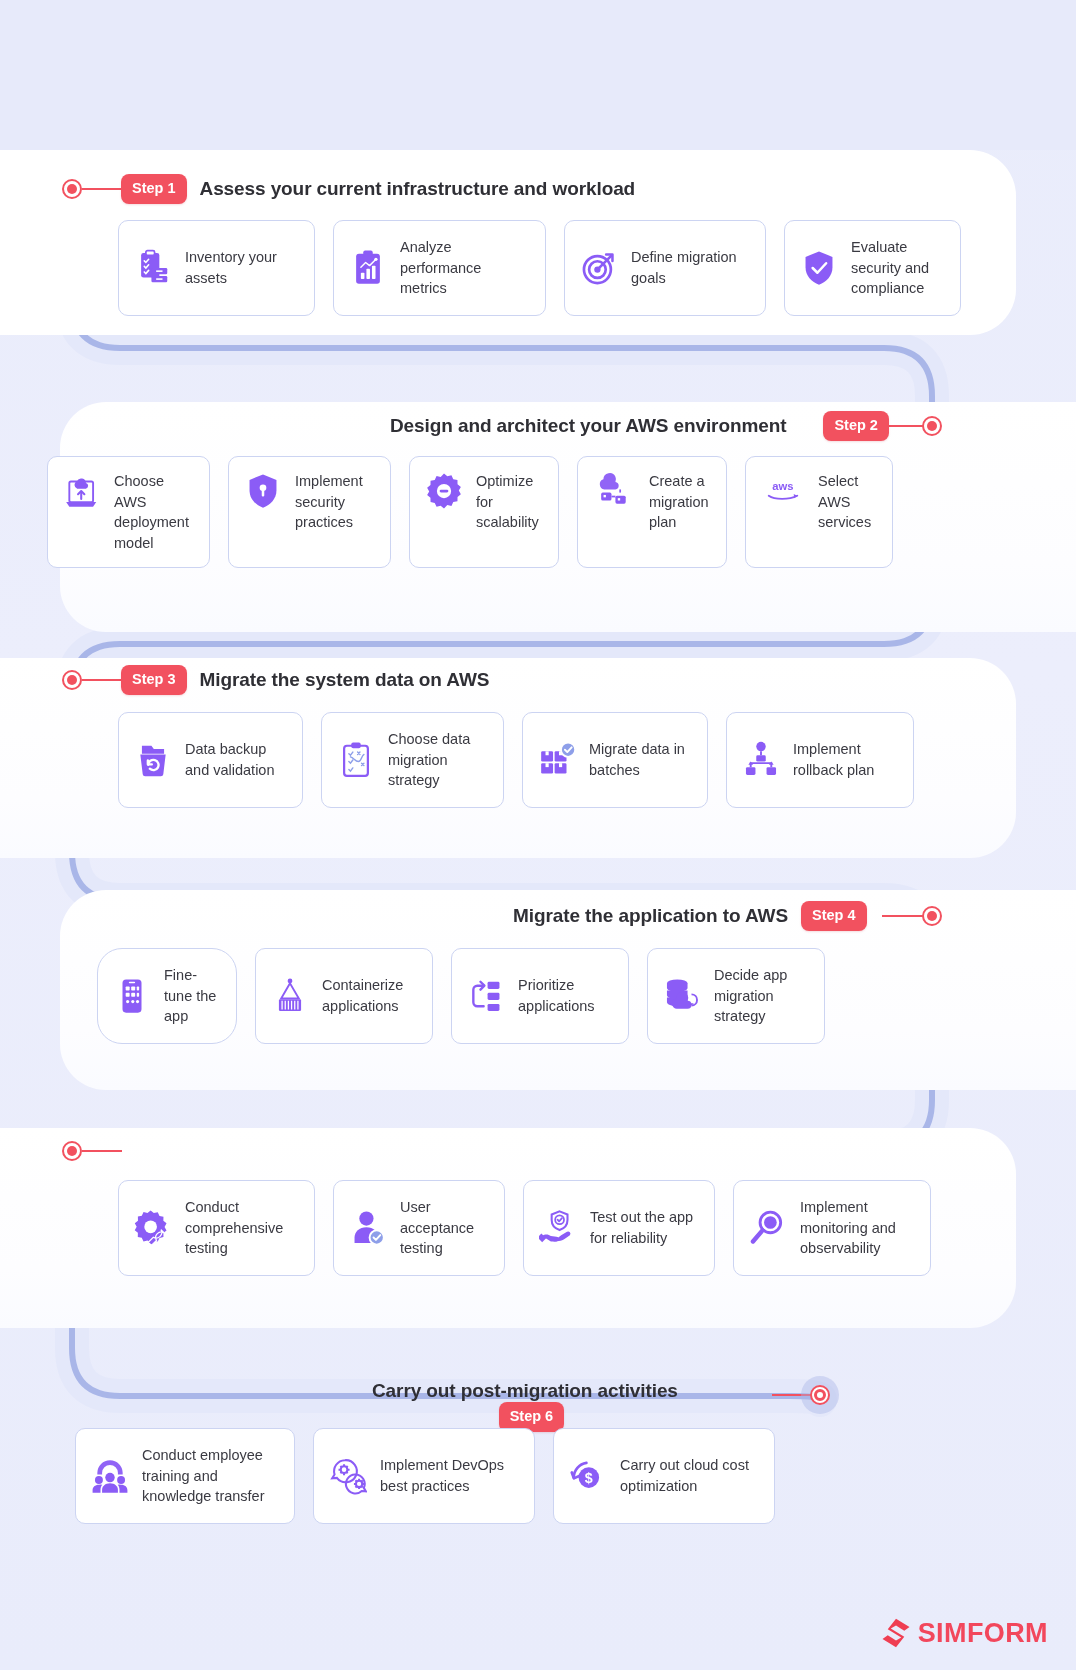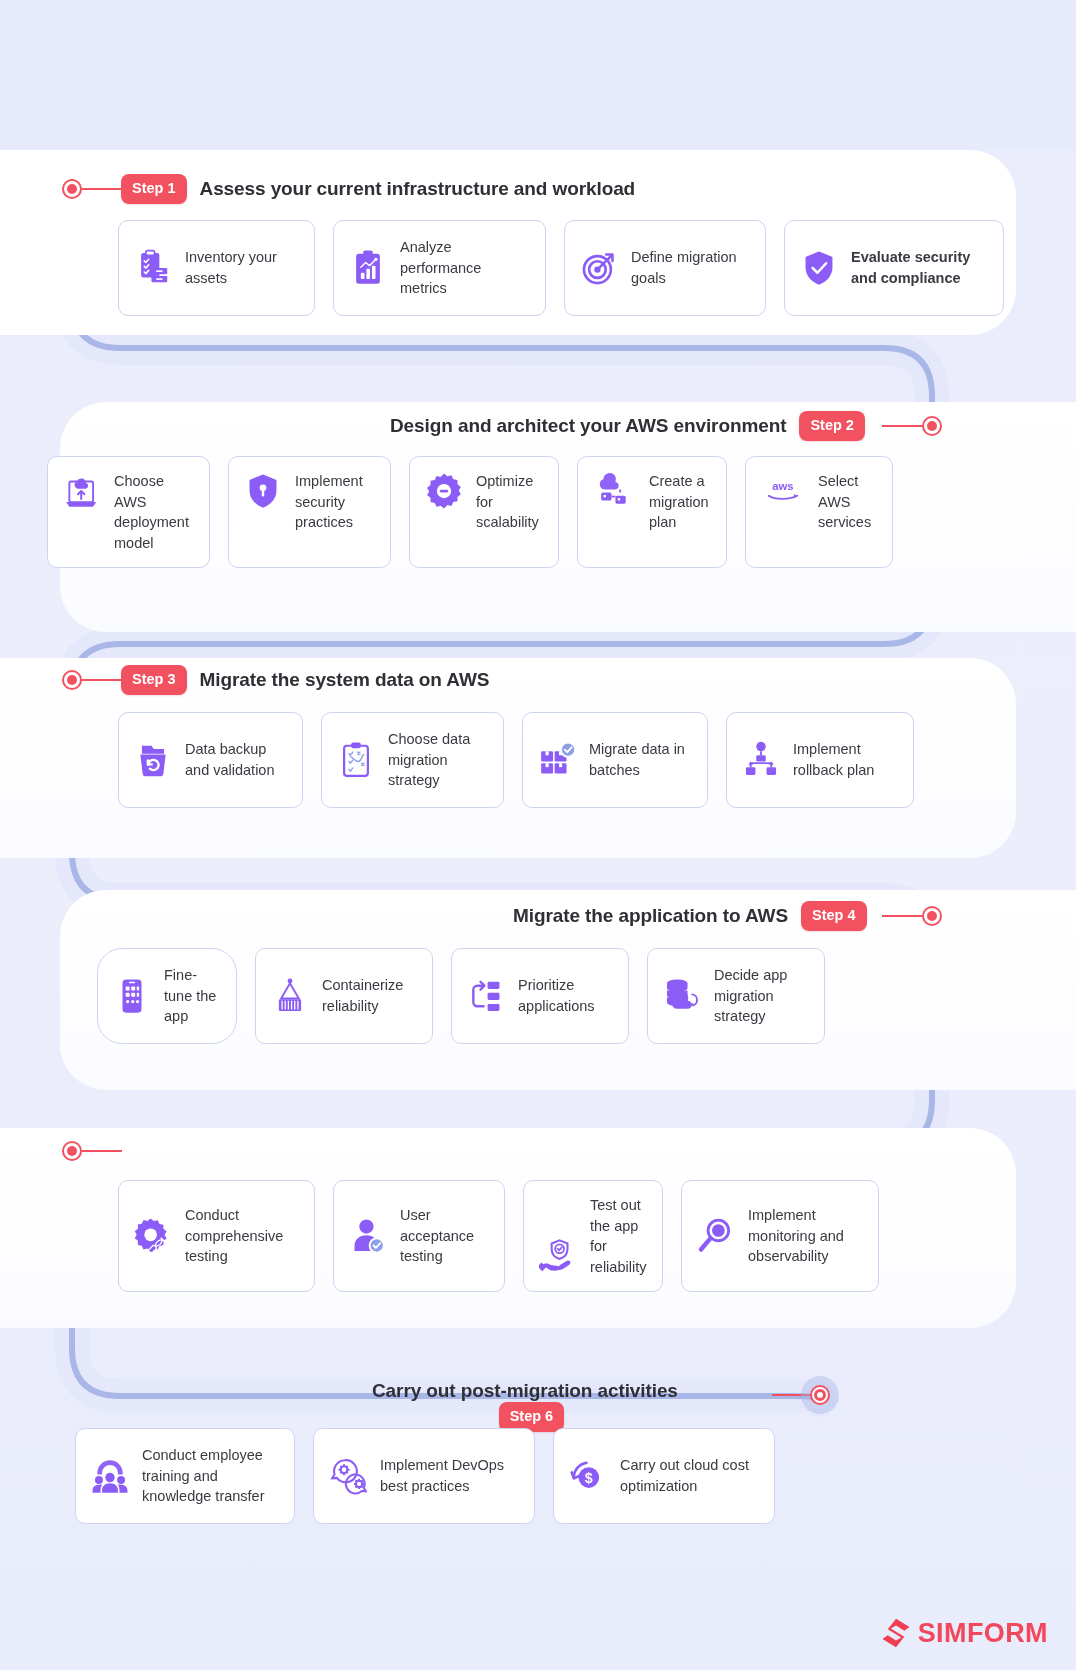--- a/index.html
+++ b/index.html
@@ -215,34 +215,34 @@
           <svg viewBox="0 0 48 48" fill="none" stroke="currentColor">
             <circle cx="22" cy="26" r="17" stroke-width="3.4"></circle>
             <circle cx="22" cy="26" r="10.5" stroke-width="3.4"></circle>
             <circle cx="22" cy="26" r="4" fill="currentColor" stroke="none"></circle>
             <path d="M22 26 L40 8" stroke-width="3.4" stroke-linecap="round"></path>
             <path d="M33 7h8v8" stroke-width="3.2" stroke-linecap="round" stroke-linejoin="round"></path>
           </svg>
         </span>
       <span class="lbl">Define migration goals</span>
     </div>
-    <div class="card" style="width:220px;font-weight:bold;">
+    <div class="card" style="width:177px;">
       <span class="ico">
           <svg viewBox="0 0 48 48" fill="currentColor">
             <path d="M24 3 L41 10 v13c0 11-7.6 18.5-17 22-9.4-3.5-17-11-17-22V10z"></path>
             <polyline points="16,24 22,30 33,18" fill="none" stroke="#fff" stroke-width="3.2" stroke-linecap="round" stroke-linejoin="round"></polyline>
           </svg>
         </span>
       <span class="lbl">Evaluate security and compliance</span>
     </div>
   </div>
 
   <div class="ring" style="left:922px; top:416px;"></div>
   <div class="connector" style="left:882px; top:425px; width:42px;"></div>
-  <div class="step-head right" style="left:390px; top:411px;">
+  <div class="step-head right" style="left:390px; top:411px;gap:24px;">
     <span class="step-title">Design and architect your AWS environment</span>
     <span class="badge">Step 2</span>
   </div>
   <div class="cards" style="left:47px; top:456px;">
     <div class="card" style="width:163px; align-items:flex-start;">
       <span class="ico">
           <svg viewBox="0 0 48 48" fill="currentColor">
             <rect x="8" y="12" width="30" height="26" rx="2" fill="none" stroke="currentColor" stroke-width="2.4"></rect>
             <path d="M4 38h38l-4 6H8z"></path>
             <path d="M31 10a6 6 0 00-11.4-2.4A5 5 0 0020 17h11a3.6 3.6 0 000-7z" transform="translate(-2,4)"></path>
@@ -401,21 +401,21 @@
       <span class="ico">
           <svg viewBox="0 0 48 48" fill="currentColor">
             <circle cx="24" cy="5" r="3"></circle>
             <path d="M24 8 L13 27 h22z" fill="none" stroke="currentColor" stroke-width="2.4"></path>
             <rect x="10" y="28" width="28" height="15" rx="1.6"></rect>
             <g stroke="#fff" stroke-width="1.6">
               <path d="M14 30v11M18 30v11M22 30v11M26 30v11M30 30v11M34 30v11"></path>
             </g>
           </svg>
         </span>
-      <span class="lbl">Containerize reliability</span>
+      <span class="lbl">Containerize applications</span>
     </div>
     <div class="card" style="width:178px;">
       <span class="ico">
           <svg viewBox="0 0 48 48" fill="currentColor">
             <rect x="26" y="6" width="15" height="9" rx="1.8"></rect>
             <rect x="26" y="20" width="15" height="9" rx="1.8"></rect>
             <rect x="26" y="34" width="15" height="9" rx="1.8"></rect>
             <path d="M21 11 H13 a5 5 0 00-5 5 v16 a5 5 0 005 5 h8" fill="none" stroke="currentColor" stroke-width="3" stroke-linecap="round"></path>
             <path d="M17 6l5 5-5 5" fill="none" stroke="currentColor" stroke-width="3" stroke-linecap="round" stroke-linejoin="round"></path>
           </svg>
@@ -455,21 +455,21 @@
       <span class="ico">
           <svg viewBox="0 0 48 48" fill="currentColor">
             <circle cx="22" cy="12" r="9"></circle>
             <path d="M22 23c-9 0-15 5.5-15 13v7h30v-7c0-7.5-6-13-15-13z"></path>
             <circle cx="35" cy="36" r="9" fill="#8e9fe9" stroke="#fff" stroke-width="2.4"></circle>
             <polyline points="31,36 34,39 39.5,33" fill="none" stroke="#fff" stroke-width="2.4" stroke-linecap="round" stroke-linejoin="round"></polyline>
           </svg>
         </span>
       <span class="lbl">User acceptance testing</span>
     </div>
-    <div class="card" style="width:140px;align-items:flex-end;">
+    <div class="card" style="width:192px;">
       <span class="ico">
           <svg viewBox="0 0 48 48" fill="currentColor">
             <path d="M26 3 L36 7 v7c0 6.4-4.4 10.8-10 12.6C20.4 24.8 16 20.4 16 14V7z" fill="none" stroke="currentColor" stroke-width="2.6"></path>
             <circle cx="26" cy="13.5" r="5.6" fill="none" stroke="currentColor" stroke-width="2.2"></circle>
             <polyline points="23.4,13.5 25.4,15.6 29,11.6" fill="none" stroke="currentColor" stroke-width="2.2" stroke-linecap="round" stroke-linejoin="round"></polyline>
             <path d="M4 34c4-3 8-2 11 0l7 1a3 3 0 010 6H15" fill="currentColor"></path>
             <path d="M18 41c7 0 12-1 17-5l4-3a2.8 2.8 0 00-3.6-4.2L28 33" fill="currentColor"></path>
             <path d="M3 31l6 6-5 5-6-6z" fill="currentColor"></path>
           </svg>
         </span>

